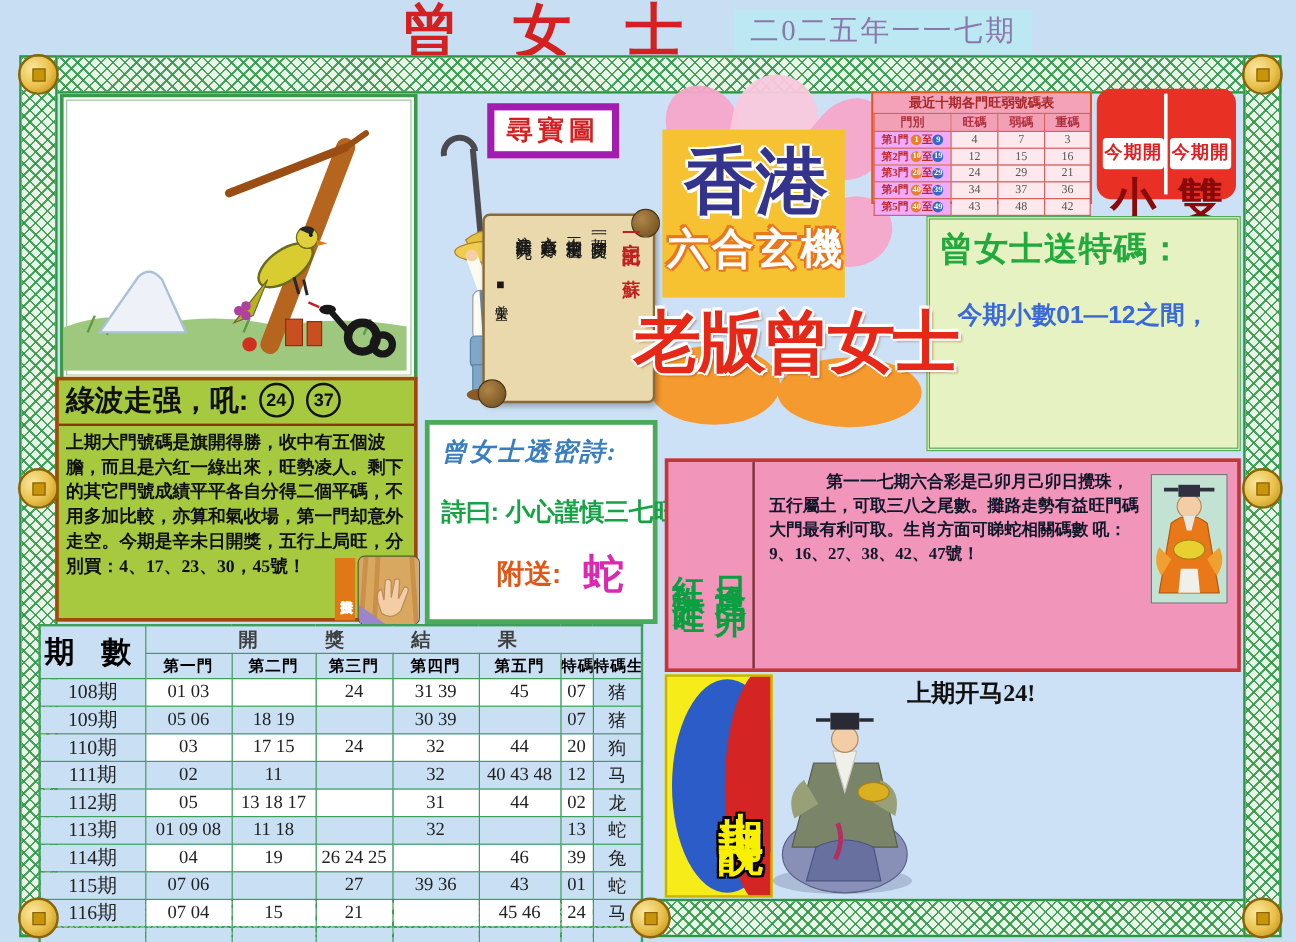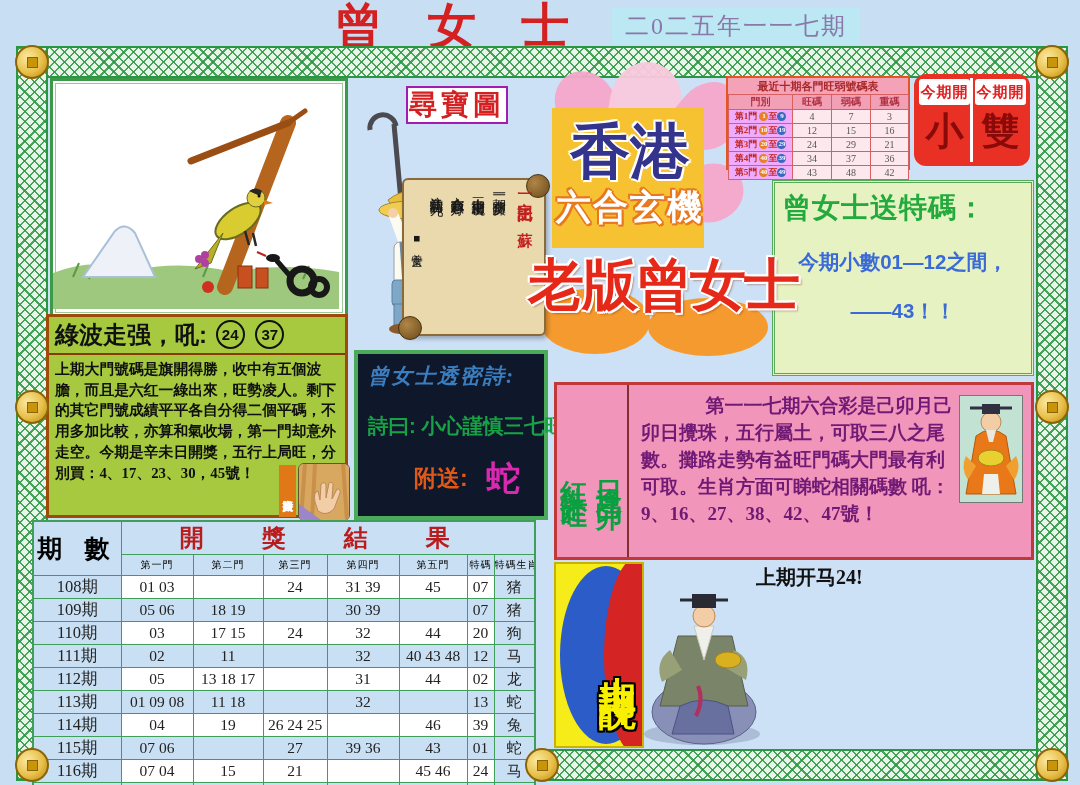--- a/index.html
+++ b/index.html
@@ -47,43 +47,43 @@
 
   
   .results{position:absolute;left:32px;top:520px;width:502px;height:228px;z-index:3;}
   .results table{border-collapse:collapse;table-layout:fixed;width:502px;height:228px;
       font-family:"Liberation Serif",serif;}
   .results td,.results th{border:1px solid #3f9e5a;overflow:hidden;white-space:nowrap;
       text-align:center;padding:0;background:#fff;}
   .results table{border:2px solid #3f9e5a;}
   .results thead th{background:#c9e0f4;}
   .th-period{font-size:25px;font-weight:bold;letter-spacing:8px;}
-  .th-group{font-size:24px;font-weight:bold;color:#b91c1c;letter-spacing:26px;height:22px;}
-  .results thead tr:nth-child(2) th{font-size:10px;font-weight:normal;letter-spacing:1px;height:20px;margin-left:19px;}
+  .th-group{font-size:16px;font-weight:bold;color:#404040;letter-spacing:26px;height:22px;}
+  .results thead tr:nth-child(2) th{font-size:13px;font-weight:bold;letter-spacing:1px;height:20px;margin-left:19px;}
   .results tbody td{font-size:15.5px;color:#222;height:17px;}
   .results td.period{background:#c9e0f4;font-size:16.5px;}
   .results td.zodiac{background:#c9e0f4;font-size:15px;}
   .results tr.alt td{background:#c9e0f4;}
 
   
   .treasure{position:absolute;left:406px;top:86px;width:98px;height:34px;background:#fff;
-      border:2px solid #a21caf;color:#d42020;font-size:28px;font-weight:bold;text-align:center;
+      border:6px solid #a21caf;color:#d42020;font-size:22px;font-weight:bold;text-align:center;
       line-height:34px;letter-spacing:4px;z-index:3;}
   .man{position:absolute;left:336px;top:94px;width:150px;height:240px;z-index:2;}
   .scroll{position:absolute;left:402px;top:178px;width:140px;height:154px;background:#ead9ac;
       border:2px solid #8a6a3a;border-radius:6px;box-shadow:2px 3px 4px rgba(0,0,0,.25);z-index:3;}
   .scroll .roll{position:absolute;width:22px;height:22px;border-radius:50%;
       background:radial-gradient(circle at 35% 35%,#b08648,#6a4a1a);border:1px solid #4a3210;}
   .scroll-text{position:absolute;inset:6px 8px 6px 8px;writing-mode:vertical-rl;text-orientation:upright;
       font-family:"Liberation Serif",serif;color:#181818;}
   .scroll-text .v-line{font-size:13.5px;line-height:1.55;letter-spacing:1px;}
   .scroll-text .v-head{color:#c02020;font-weight:bold;font-size:15px;letter-spacing:4px;margin-left:4px;}
   .scroll-text .v-sign{font-size:11.5px;margin-top:46px;}
 
-  .poem-box{position:absolute;left:354px;top:350px;width:194px;height:170px;background:#0f172a;
+  .poem-box{position:absolute;left:354px;top:350px;width:194px;height:170px;background:#ffffff;
       border:4px solid #4aaa5a;box-sizing:border-box;z-index:3;padding:8px 6px 0 10px;}
   .poem-title{color:#3a7ec0;font-family:"Liberation Serif",serif;font-style:italic;font-weight:bold;
       font-size:21px;letter-spacing:2px;}
   .poem-line{color:#17a345;font-weight:bold;font-size:20.5px;margin-top:22px;white-space:nowrap;}
   .poem-gift{margin-top:16px;font-weight:bold;}
   .gift-label{color:#e05818;font-size:23px;margin-left:46px;}
   .gift-value{color:#da28b0;font-size:34px;margin-left:14px;vertical-align:-4px;}
 
   
   .petal{position:absolute;border-radius:50% 50% 50% 10%;background:#f5a6ca;opacity:.95;z-index:1;}
@@ -112,38 +112,38 @@
   .hot td.gate{background:#f0abfc;color:#c02828;font-size:9px;font-weight:bold;}
   .mini{display:inline-block;width:9px;height:9px;border-radius:50%;color:#fff;font-size:7px;
       line-height:9px;text-align:center;vertical-align:1px;}
   .mini.from{background:#e88028;} .mini.to{background:#3868c0;}
 
   
   .open-box{position:absolute;left:914px;top:74px;width:116px;height:92px;background:#e83024;
       border-radius:12px;z-index:3;padding:5px;box-sizing:border-box;}
   .open-col{position:absolute;top:5px;width:51px;}
   .open-col .oh{background:#fff;border-radius:3px;color:#e02020;font-size:15px;font-weight:bold;
-      text-align:center;height:26px;line-height:26px;letter-spacing:1px;}
+      text-align:center;height:26px;line-height:26px;letter-spacing:1px;margin-top:36px;}
   .open-col .ov{color:#8a0a0a;font-size:38px;font-weight:bold;text-align:center;line-height:52px;}
   .open-div{position:absolute;left:56px;top:4px;width:3px;height:84px;background:#fff;}
 
   
   .special{position:absolute;left:772px;top:180px;width:262px;height:196px;background:#e6f2c2;
       border:3px double #58aa58;box-sizing:border-box;z-index:3;padding:6px 8px;}
   .sp-title{color:#22aa3c;font-size:28px;font-weight:bold;letter-spacing:1px;white-space:nowrap;}
   .sp-line{color:#3a6ad8;font-size:20.5px;font-weight:bold;margin-top:21px;white-space:nowrap;text-align:center;}
 
   
   .pink{position:absolute;left:554px;top:382px;width:480px;height:178px;background:#f295ba;
       border:3px solid #c03838;box-sizing:border-box;z-index:3;display:flex;}
   .pv{writing-mode:vertical-rl;text-orientation:upright;font-size:27px;font-weight:bold;color:#0aa040;
       width:35px;text-align:center;letter-spacing:8px;padding-top:6px;}
   .pv2{border-right:2px solid #803030;}
   .pink-body{flex:1;padding:8px 78px 0 12px;font-family:"Liberation Serif",serif;font-weight:bold;
-      font-size:19px;line-height:1.42;color:#701a75;text-indent:3.4em;}
+      font-size:14px;line-height:1.42;color:#0f172a;text-indent:3.4em;}
   .deity{position:absolute;right:8px;top:10px;width:62px;height:106px;border:1px solid #777;
       background:#c2e2d4;overflow:hidden;}
 
   
   .banner{position:absolute;left:554px;top:562px;width:90px;height:186px;background:#f6ec1a;
       border:2px solid #c8b400;box-sizing:border-box;z-index:3;overflow:hidden;}
   .banner .oval{position:absolute;left:4px;top:2px;width:92px;height:178px;background:#2b5cc8;
       border-radius:50%;}
   .banner .redarc{position:absolute;left:48px;top:-8px;width:70px;height:200px;background:#d42424;
       border-radius:50%;}
@@ -486,21 +486,20 @@
   </div>
   <div class="open-col" style="left:61px;">
     <div class="oh">今期開</div>
     <div class="ov">雙</div>
   </div>
 </div>
 
 <div class="special">
   <div class="sp-title">曾女士送特碼：</div>
   <div class="sp-line">今期小數01—12之間，</div>
-  <div class="sp-line">——43！！</div>
 </div>
 
 <div class="pink">
   <div class="pv">紅珠走旺</div>
   <div class="pv pv2">日逢己卯</div>
   <div class="pink-body">第一一七期六合彩是己卯月己卯日攪珠，五行屬土，可取三八之尾數。攤路走勢有益旺門碼大門最有利可取。生肖方面可睇蛇相關碼數 吼：9、16、27、38、42、47號！</div>
   <div class="deity">
     <svg viewBox="0 0 62 106" width="62" height="106">
       <rect x="0" y="0" width="62" height="106" fill="#c2e2d4"></rect>
       <path d="M16,40 Q31,28 46,40 L56,98 L6,98 Z" fill="#e87818" stroke="#b85808"></path>

